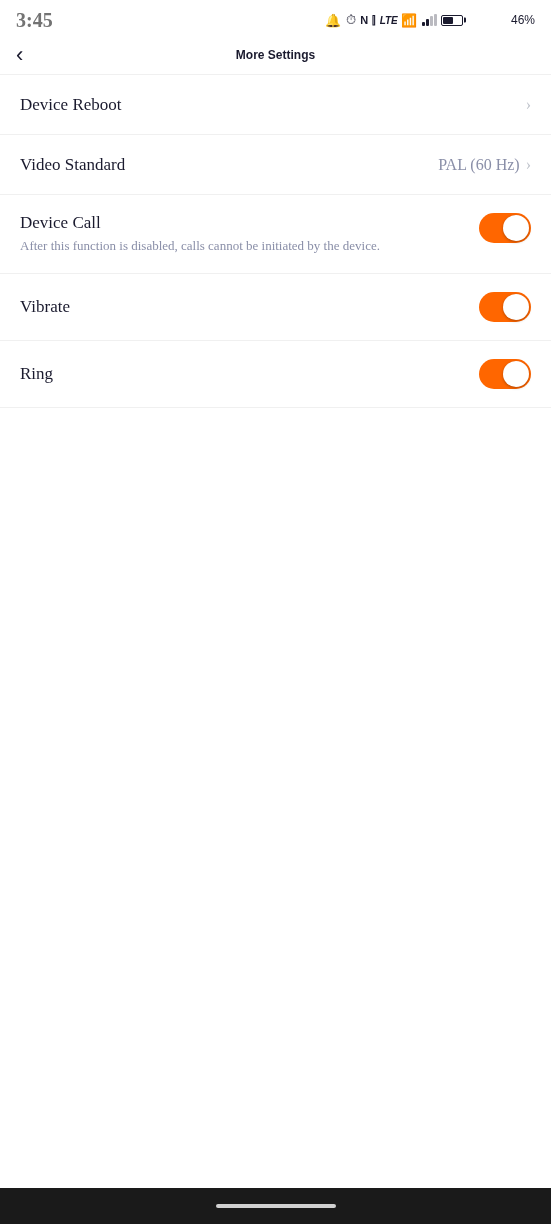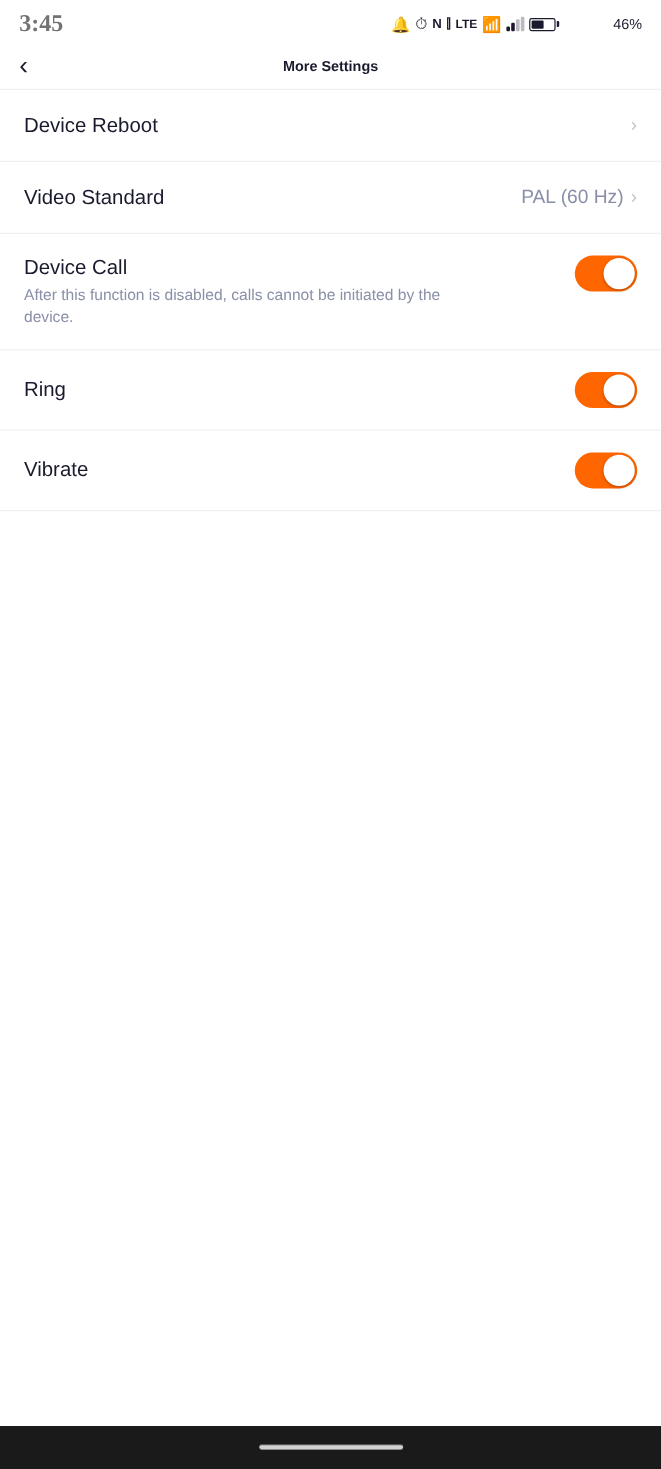--- a/index.html
+++ b/index.html
@@ -97,20 +97,21 @@
 
     .header-title {
       font-size: 12px;
       font-weight: 700;
       color: #1a1a2e;
     }
 
     
     .settings-list {
       background: #ffffff;
+      font-family: Liberation Serif, serif;
     }
 
     .settings-item {
       display: flex;
       align-items: center;
       justify-content: space-between;
       padding: 18px 20px;
       border-bottom: 1px solid #f0f0f0;
       min-height: 60px;
     }
@@ -212,21 +213,21 @@
   <span class="status-time">3:45</span>
   <div class="status-icons">
 
     <span style="font-size:13px;">🔔</span>
 
     <span style="font-size:13px;">⏱</span>
 
     <span style="font-size:11px; font-weight:bold;">N</span>
 
     <span style="font-size:11px; font-weight:600;">⫿</span>
-    <span style="font-size:10px; font-weight:700;">LTE</span>
+    <span style="font-size:10px; font-weight:700;font-style:italic;">LTE</span>
 
     <span style="font-size:13px;">📶</span>
 
     <div class="signal-bars">
       <div class="signal-bar" style="height: 4px;"></div>
       <div class="signal-bar" style="height: 7px;"></div>
       <div class="signal-bar" style="height: 10px; opacity:0.3;"></div>
       <div class="signal-bar" style="height: 12px; opacity:0.3;"></div>
     </div>
 
@@ -272,32 +273,32 @@
     </div>
     <div class="settings-item-right">
       <div class="toggle">
         <div class="toggle-knob"></div>
       </div>
     </div>
   </div>
 
   <div class="settings-item">
     <div class="settings-item-left">
-      <span class="settings-item-label">Ring</span>
+      <span class="settings-item-label">Vibrate</span>
     </div>
     <div class="settings-item-right">
       <div class="toggle">
         <div class="toggle-knob"></div>
       </div>
     </div>
   </div>
 
   <div class="settings-item">
     <div class="settings-item-left">
-      <span class="settings-item-label">Vibrate</span>
+      <span class="settings-item-label">Ring</span>
     </div>
     <div class="settings-item-right">
       <div class="toggle">
         <div class="toggle-knob"></div>
       </div>
     </div>
   </div>
 
 </div>
 

